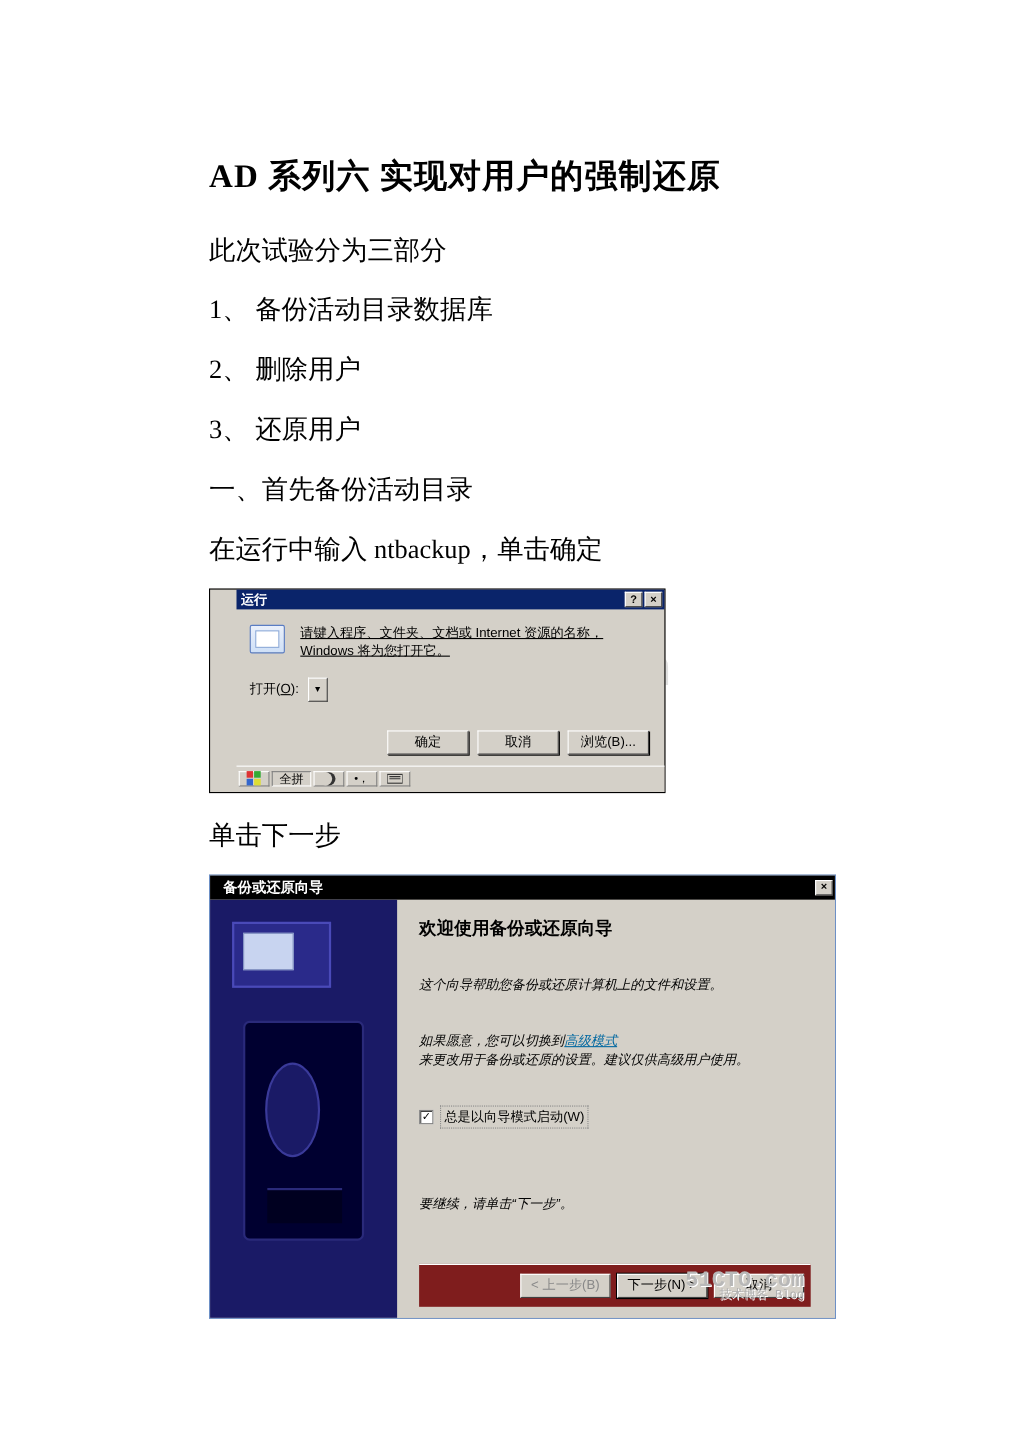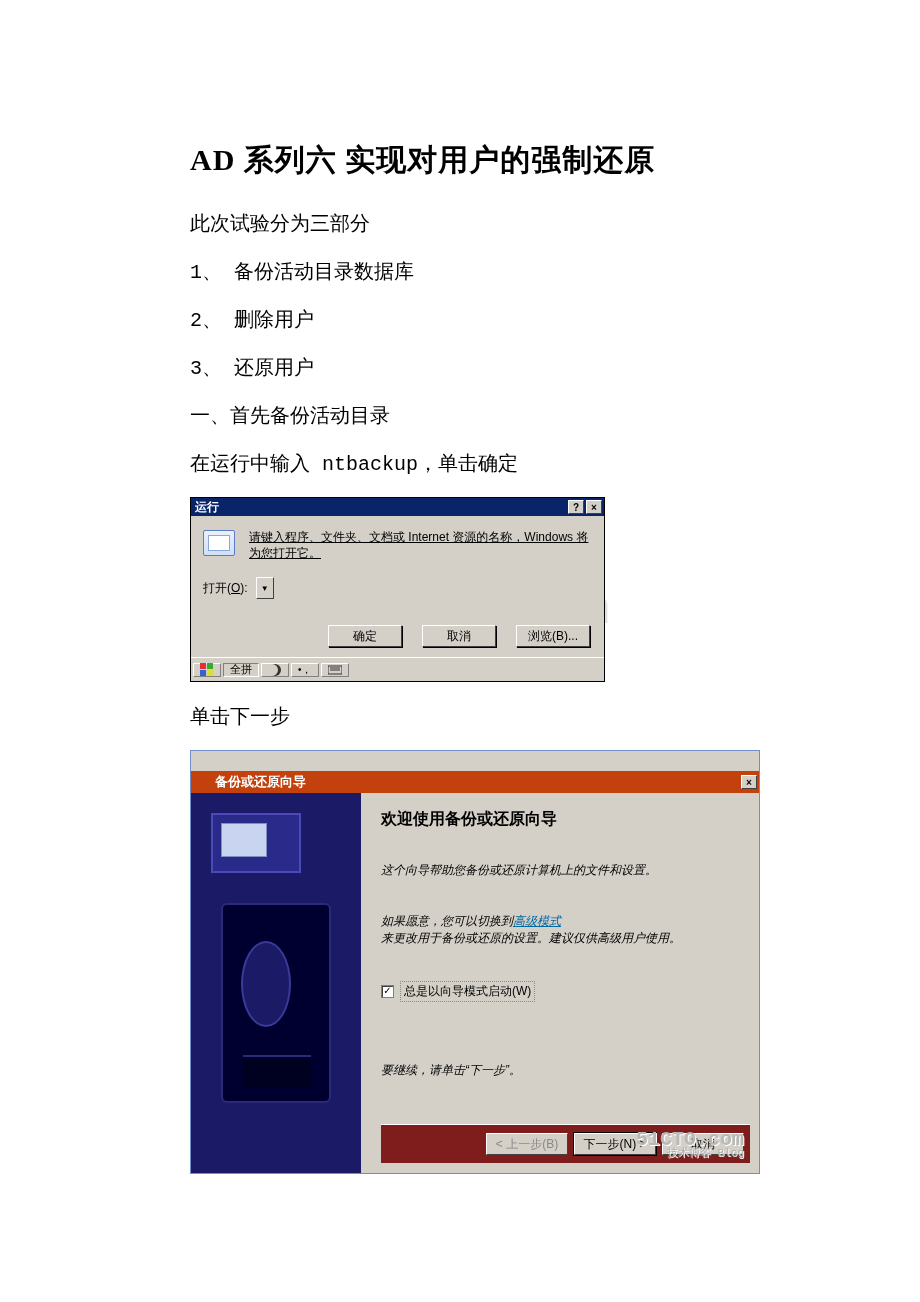--- a/index.html
+++ b/index.html
@@ -13,24 +13,23 @@
     position: relative;
   }
   h1 {
     font-family: "Times New Roman", "SimSun", serif;
     font-weight: bold;
     font-size: 30px;
     margin-bottom: 28px;
     letter-spacing: 1px;
   }
   .para {
-    font-size: 20px;
+    font-size: 24px;
     line-height: 1.6;
     margin-bottom: 16px;
-    font-family: Liberation Mono, monospace;
   }
   .watermark {
     position: absolute;
     top: 580px;
     left: 230px;
     font-size: 46px;
     color: #e0e0e0;
     font-family: Arial, sans-serif;
     letter-spacing: 4px;
     pointer-events: none;
@@ -40,20 +39,21 @@
   
   .run-dialog {
     width: 415px;
     border: 1px solid #000;
     background: #d4d0c8;
     font-family: "SimSun", sans-serif;
     font-size: 12px;
     position: relative;
     z-index: 2;
     margin-bottom: 20px;
+    padding-left: 24px;
   }
   .titlebar-run {
     background: #0a246a;
     color: #fff;
     height: 18px;
     display: flex;
     align-items: center;
     padding: 0 2px 0 4px;
     font-weight: bold;
   }
@@ -95,21 +95,21 @@
   }
   .run-input span { padding:0 6px; font-size:12px; font-family: Tahoma, sans-serif;}
   .run-dd {
     width:18px; height:22px;
     background:#d4d0c8;
     border:1px solid #fff;
     border-right-color:#404040; border-bottom-color:#404040;
     display:flex;align-items:center;justify-content:center;
   }
   .run-dd::after{ content:"▼"; font-size:8px; color:#000;}
-  .run-btn-row { display:flex; justify-content:flex-end; gap:20px; padding-right:2px;}
+  .run-btn-row { display:flex; justify-content:flex-end; gap:8px; padding-right:2px;}
   .win-btn {
     min-width:74px; height:22px;
     background:#d4d0c8;
     border:1px solid #fff;
     border-right-color:#404040; border-bottom-color:#404040;
     box-shadow: 1px 1px 0 #000;
     font-size:12px;
     display:flex;align-items:center;justify-content:center;
     padding:0 8px;
   }
@@ -134,25 +134,25 @@
   
   .wiz-dialog {
     width: 570px;
     border:1px solid #6d90c6;
     background:#d4d0c8;
     font-family:"SimSun", sans-serif;
     margin-left:0;
     position:relative;
   }
   .wiz-title {
-    background:#c2410c;
+    background:#000000;
     color:#fff;
     height:22px;
-    display:flex; align-items:center; padding:0 2px 0 24px;
-    font-weight:bold; font-size:13px;margin-top:20px;
+    display:flex; align-items:center; padding:0 2px 0 12px;
+    font-weight:bold; font-size:13px;
   }
   .wiz-title .t{flex:1;}
   .wiz-body { display:flex; min-height:380px; background:#d4d0c8;}
   .wiz-side {
     width:170px;
     background:#1a1a66;
     position:relative;
     overflow:hidden;
   }
   .wiz-side-shape1{
@@ -170,21 +170,21 @@
   }
   .wiz-side-shape2::before{
     content:""; position:absolute; left:18px; top:36px; width:46px; height:82px;
     background:#1a1a66; border:2px solid #3a3a9a; border-radius:50%;
   }
   .wiz-side-shape2::after{
     content:""; position:absolute; left:20px; bottom:14px; width:68px; height:30px;
     background:#000020; border-top:2px solid #2a2a7a;
   }
   .wiz-content {
-    flex:1; padding:16px 9px 10px 20px;
+    flex:1; padding:16px 22px 10px 20px;
     display:flex; flex-direction:column;
     font-size:12px;
   }
   .wiz-h { font-weight:bold; font-size:16px; margin-bottom:32px; }
   .wiz-p { font-size:12px; margin-bottom:34px; line-height:1.4;font-style:italic;}
   .wiz-link { color:#0369a1; text-decoration:underline; }
   .wiz-chk-row { display:flex; align-items:center; gap:6px; margin-bottom:60px;}
   .wiz-chk {
     width:13px; height:13px; background:#fff;
     border:1px solid #808080;

